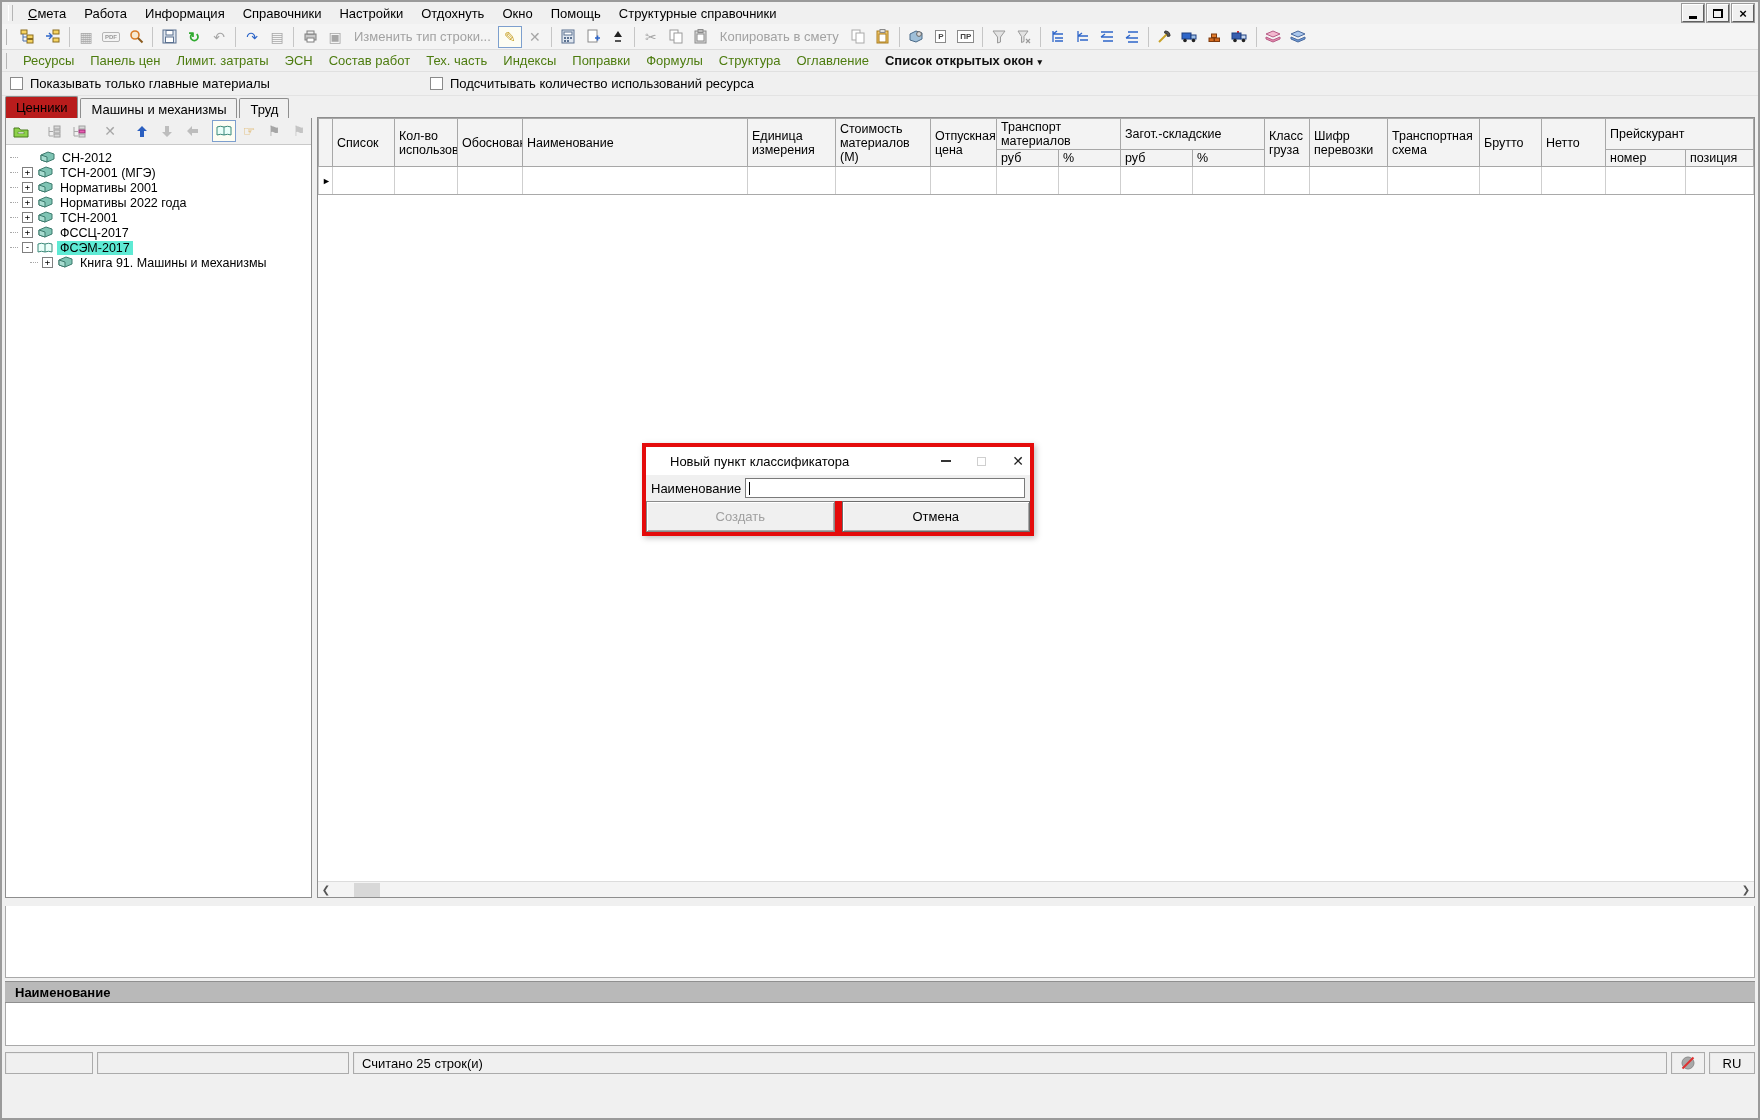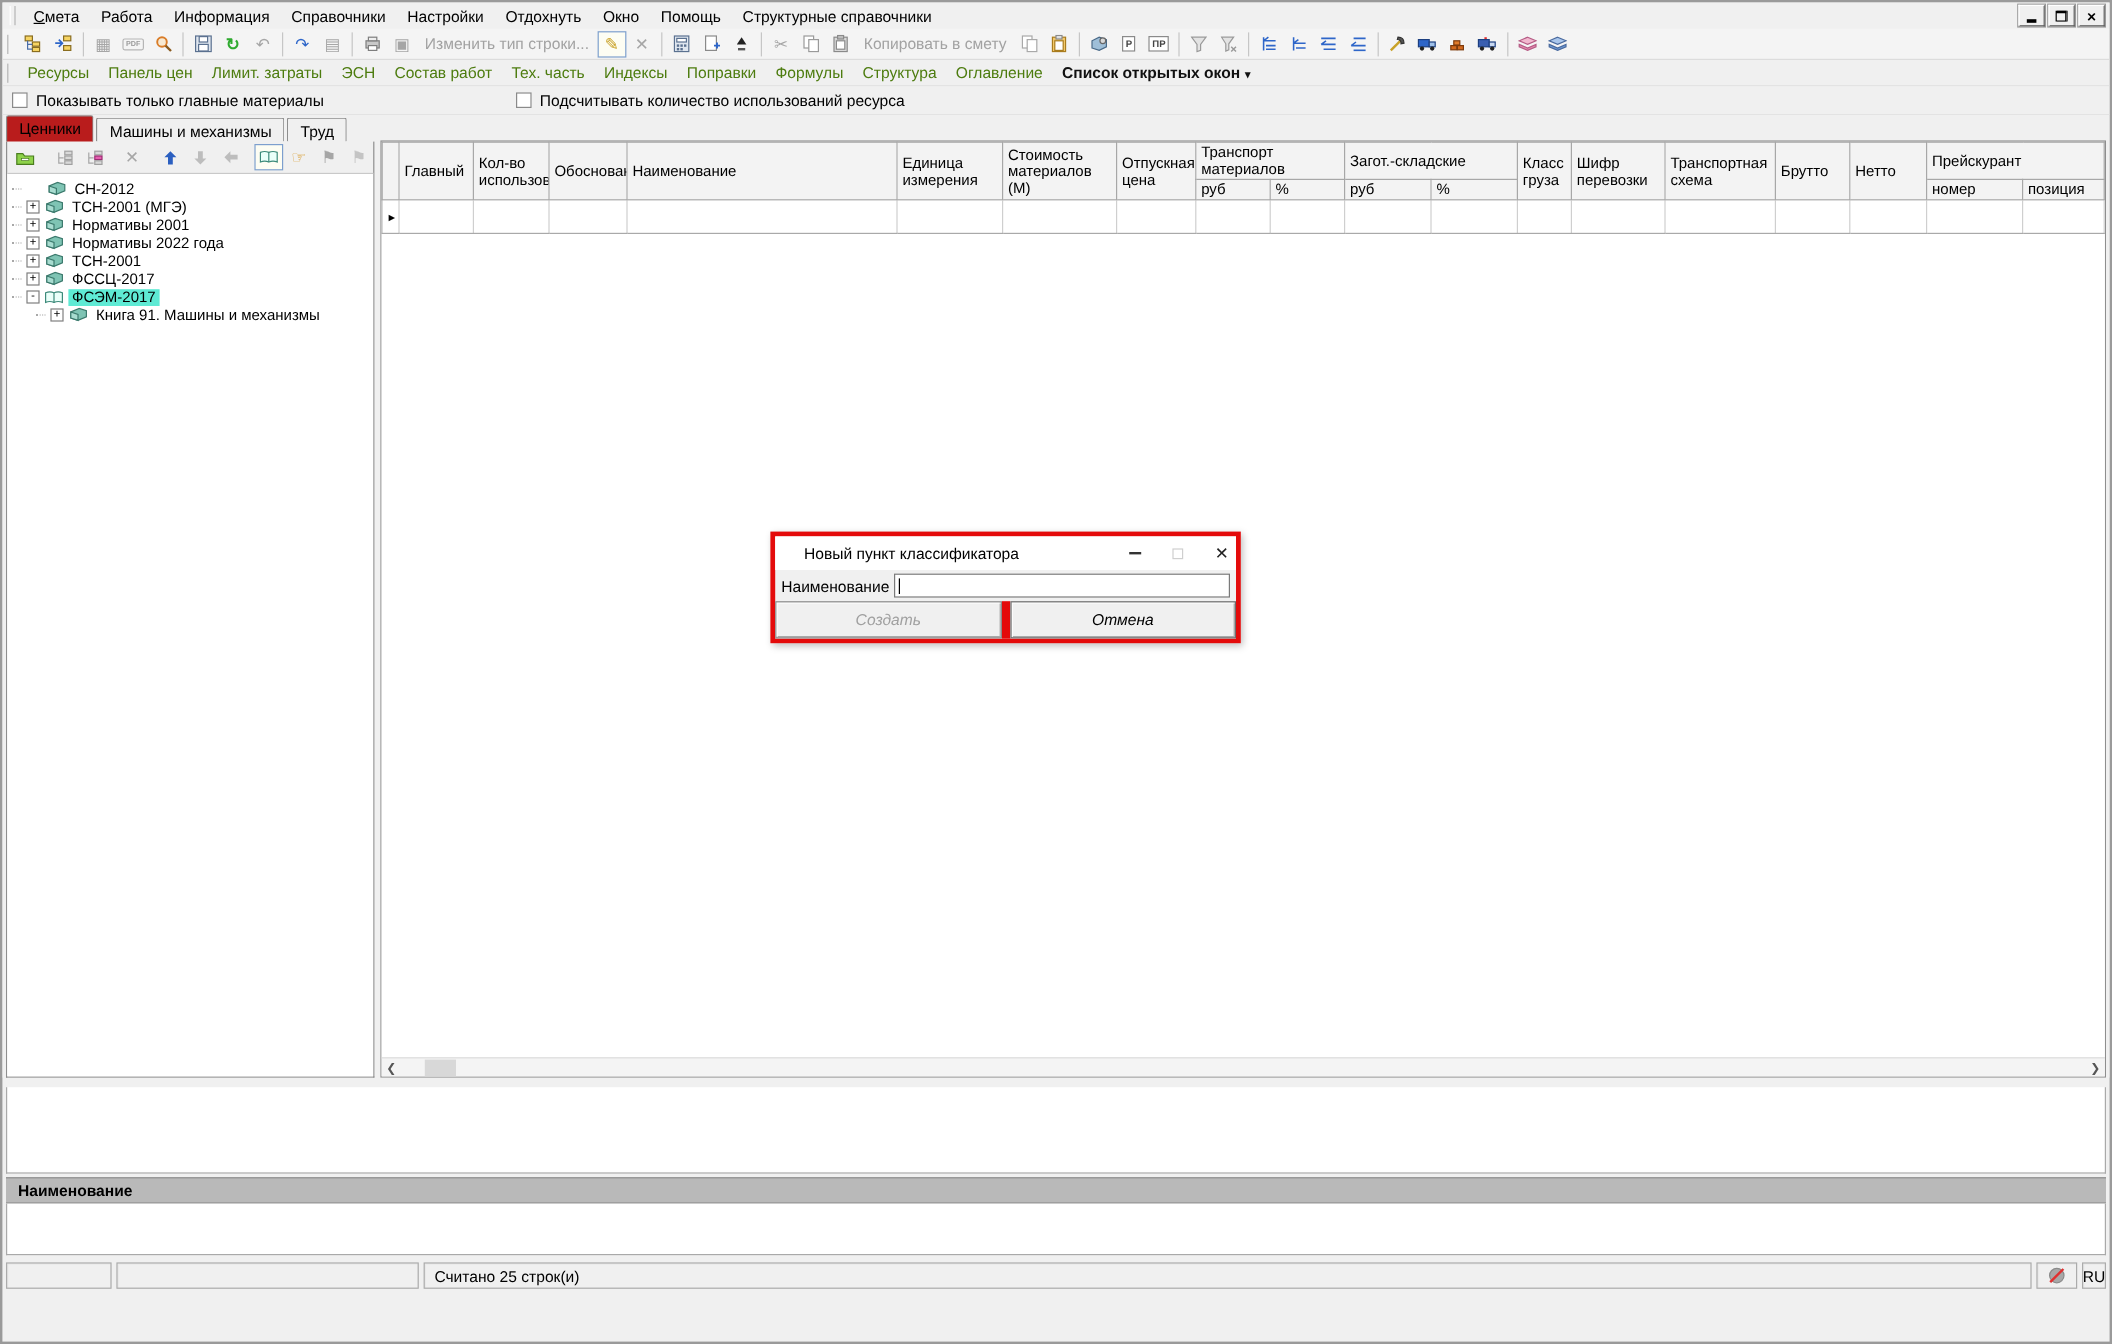--- a/index.html
+++ b/index.html
@@ -89,37 +89,37 @@
   .strip-gap { flex:0 0 8px; }
   .panel-hdr { flex:0 0 22px; background:#b9b9b9; border-top:1px solid #8f8f8f; border-bottom:1px solid #8f8f8f; display:flex; align-items:center; padding-left:10px; font-weight:bold; margin:0 3px;}
   .panel-body { background:#fff; border:1px solid #a9a9a9; border-top:none; margin:0 3px;}
   .gbody { flex:0 0 72px; } .nbody { flex:0 0 43px; }
   .gap3 { flex:0 0 3px; } .gap5 { flex:0 0 5px; }
   
   .statusbar { flex:0 0 24px; display:flex; align-items:stretch; gap:4px; padding:1px 3px; }
   .sseg { border:1px solid #ababab; box-shadow:inset 1px 1px 0 #e9e9e9; background:#f0f0f0; display:flex; align-items:center; padding:0 8px;}
   .sseg1 { width:88px; } .sseg2 { width:252px; } .sseg3 { flex:1; }
   .sseg-icon { width:34px; justify-content:center; padding:0;}
-  .sseg-ru { width:20px; justify-content:center; padding:0;}
+  .sseg-ru { width:46px; justify-content:center; padding:0;}
   
   .dialog {
     position:absolute; left:640px; top:441px; width:392px; height:93px;
     border:4px solid #e40b0b; background:#f0f0f0; z-index:50;
     display:flex; flex-direction:column;
     box-shadow:2px 2px 6px rgba(0,0,0,.25);
   }
   .dlg-title { flex:0 0 28px; background:#fff; display:flex; align-items:center; padding-left:24px; position:relative; font-size:13px;}
   .dlg-controls { position:absolute; right:6px; top:0; height:28px; display:flex; align-items:center; gap:26px;}
   .dlg-min { width:10px; height:1.5px; background:#333; }
   .dlg-max { width:9px; height:9px; border:1.5px solid #cfcfcf; }
   .dlg-close { font-size:14px; color:#222; line-height:1;}
   .dlg-row { flex:0 0 26px; display:flex; align-items:center; padding:0 5px; gap:4px;}
   .dlg-input { flex:1; height:20px; background:#fff; border:1px solid #7a7a7a; position:relative;}
   .caret { position:absolute; left:3px; top:3px; width:1px; height:13px; background:#000;}
-  .dlg-buttons { flex:1; display:flex;font-style:italic; }
+  .dlg-buttons { flex:1; display:flex; }
   .dlg-btn { flex:1; background:#f0f0f0; border:1px solid #8a8a8a; box-shadow:inset 1px 1px 0 #ffffff, inset -1px -1px 0 #a9a9a9; display:flex; align-items:center; justify-content:center; font-size:13px;}
   .dlg-btn.disabled { color:#a0a0a0; }
   .dlg-btn.default { border-color:#6d6d6d; }
   .red-gap { width:7px; background:#e40b0b; }
   svg { display:block; }
 </style>
 </head>
 <body>
 
 <div class="window">
@@ -561,21 +561,21 @@
             <col style="width:78px">
             <col style="width:92px">
             <col style="width:62px">
           <col style="width:64px">
             <col style="width:80px">
             <col style="width:68px">
         </colgroup>
         <tbody>
             <tr>
           <th rowspan="2"></th>
-          <th rowspan="2">Главный</th>
+          <th rowspan="2">Список</th>
           <th rowspan="2">Кол-во использов</th>
           <th rowspan="2">Обоснование</th>
           <th rowspan="2">Наименование</th>
           <th rowspan="2">Единица измерения</th>
           <th rowspan="2">Стоимость материалов (М)</th>
           <th rowspan="2">Отпускная цена</th>
           <th colspan="2">Транспорт материалов</th>
           <th colspan="2">Загот.-складские</th>
           <th rowspan="2">Класс груза</th>
           <th rowspan="2">Шифр перевозки</th>

